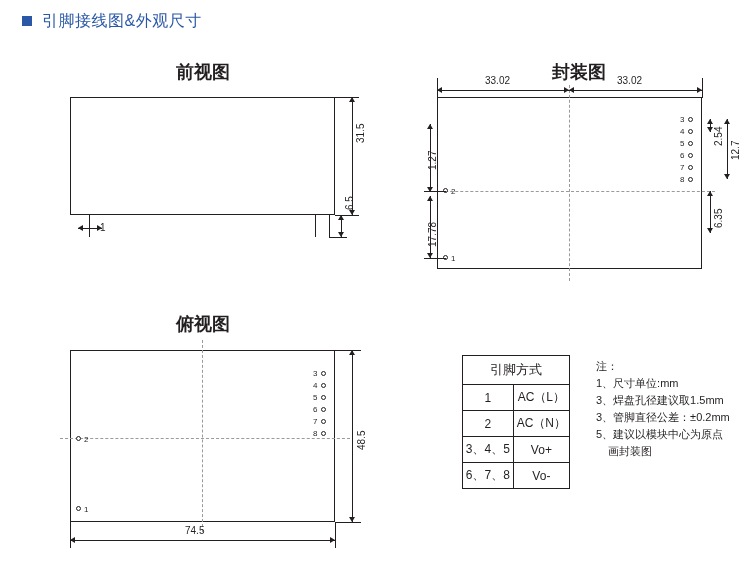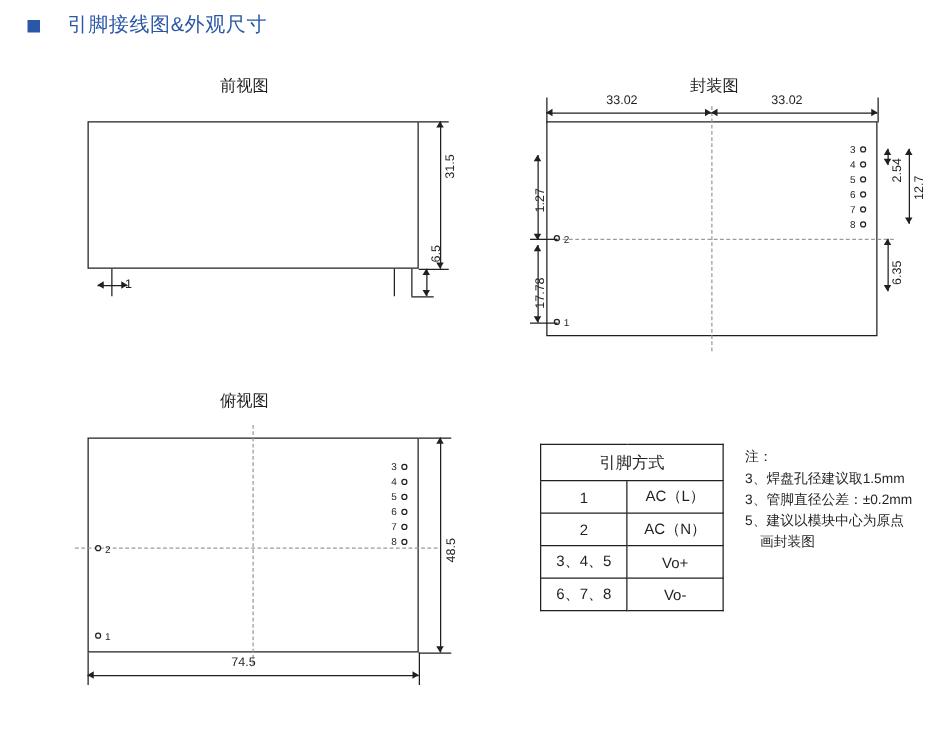--- a/index.html
+++ b/index.html
@@ -14,25 +14,25 @@
     overflow: hidden;
   }
   .page { position: relative; width: 750px; height: 586px; }
 
   
   .header { position: absolute; left: 22px; top: 12px; display: flex; align-items: center; }
   .header .bullet {
     width: 10px; height: 10px; background: #2b58a6; margin-right: 10px; flex: 0 0 auto;
   }
   .header .title {
-    color: #2b58a6; font-size: 16px; letter-spacing: .5px; line-height: 18px; margin-left: 12px;
-  }
-
-  
-  .cap { position: absolute; font-size: 13px; color: #231f20; white-space: nowrap; }
+    color: #2b58a6; font-size: 16px; letter-spacing: .5px; line-height: 18px;
+  }
+
+  
+  .cap { position: absolute; font-size: 18px; color: #231f20; white-space: nowrap; font-weight: bold; }
   .dim { position: absolute; font-size: 10px; color: #231f20; white-space: nowrap; }
   .box { position: absolute; border: 1px solid #231f20; background: #fff; }
   .ln { position: absolute; background: #231f20; }
   .vl { width: 1px; }
   .dash-h { position: absolute; height: 0; border-top: 1px dashed #9a9a9a; }
   .dash-v { position: absolute; width: 0; border-left: 1px dashed #9a9a9a; }
   .thin-h { position: absolute; height: 0; border-top: 1px solid #231f20; }
   .thin-v { position: absolute; width: 0; border-left: 1px solid #231f20; }
   .pinlbl { position: absolute; font-size: 8px; color: #231f20; white-space: nowrap; }
   .circ { position: absolute; width: 5px; height: 5px; border: 1px solid #231f20; border-radius: 50%; background: #fff; }
@@ -188,21 +188,21 @@
   <div class="ah right" style="left:330px; top:537px;"></div>
   <div class="dim" style="left:185px; top:525px;">74.5</div>
 
   <div class="thin-h" style="left:335px; top:350px; width:26px;"></div>
   <div class="thin-h" style="left:335px; top:522px; width:26px;"></div>
   <div class="thin-v" style="left:352px; top:350px; height:172px;"></div>
   <div class="ah up" style="left:349px; top:350px;"></div>
   <div class="ah down" style="left:349px; top:517px;"></div>
   <div class="dim" style="left:356px; top:450px; transform: rotate(-90deg); transform-origin: left top;">48.5</div>
 
-  <table class="tbl" style="left:432px; top:355px; width:147px;">
+  <table class="tbl" style="left:462px; top:355px; width:108px;">
     <tbody>
         <tr>
       <td class="hdr" colspan="2">引脚方式</td>
     </tr>
     <tr>
       <td>1</td>
       <td>AC（L）</td>
     </tr>
     <tr>
       <td>2</td>
@@ -214,19 +214,20 @@
     </tr>
     <tr>
       <td>6、7、8</td>
       <td>Vo-</td>
     </tr>
   </tbody>
     </table>
 
   <div class="notes" style="left:596px; top:358px;">
     <div>注：</div>
+    <div>1、尺寸单位:mm</div>
     <div>3、焊盘孔径建议取1.5mm</div>
     <div>3、管脚直径公差：±0.2mm</div>
     <div>5、建议以模块中心为原点</div>
     <div style="padding-left:12px;">画封装图</div>
   </div>
 
 </div>
 
 </body></html>

